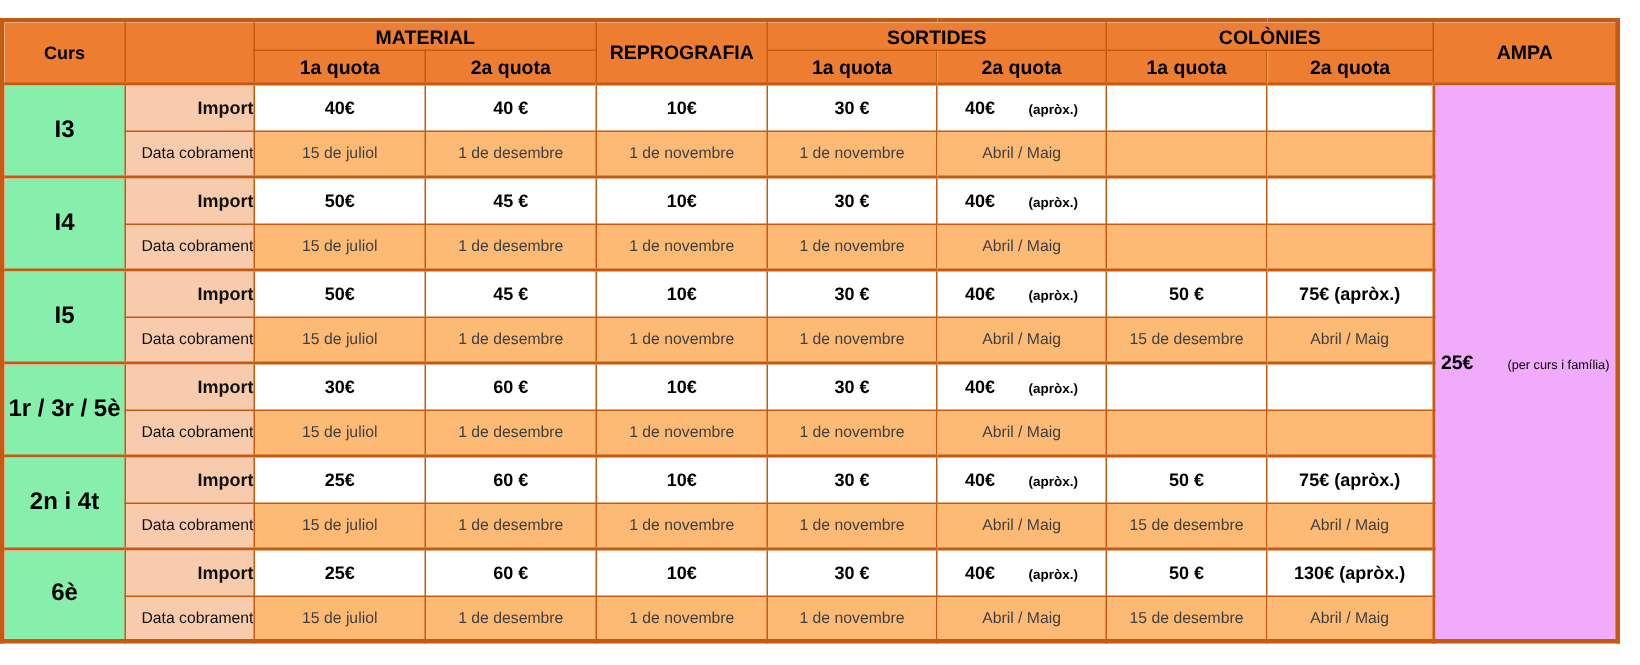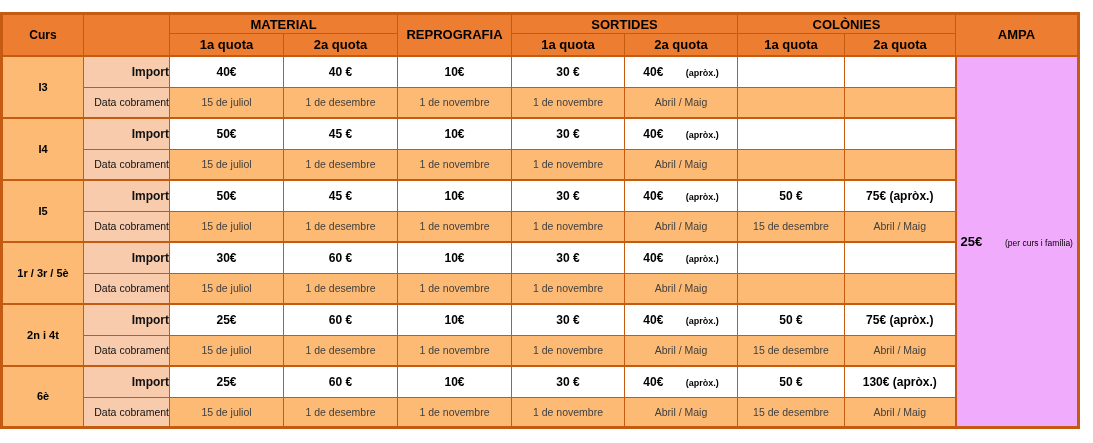--- a/index.html
+++ b/index.html
@@ -18,21 +18,21 @@
     text-align:center;vertical-align:middle;
     padding:0;overflow:hidden;
   }
   thead th{
     background:#ED7D31;color:#000;font-weight:bold;font-size:13px;
   }
   tr.hrow1{height:20px;}
   tr.hrow2{height:22px;}
   thead tr.hrow2 th, thead th[rowspan]{border-bottom:2px solid #C55A11;}
   .curs-cell{
-    background:#fdba74;color:#000;font-weight:bold;font-size:11px;
+    background:#86efac;color:#000;font-weight:bold;font-size:16px;
   }
   .label-cell{
     background:#F8CBAD;text-align:right;padding-left:6px;color:#111;
   }
   .label-import{font-weight:bold;font-size:12px;}
   .label-data{font-size:10.5px;margin-left:28px;}
   tr.row-import{height:32px;}
   tr.row-date{height:30px;}
   tr.row-import td.val-cell{background:#fff;font-weight:bold;font-size:12px;color:#000;}
   tr.row-date  td.val-cell{background:#fdba74;font-size:10.5px;color:#3F3F3F;font-weight:normal;}

